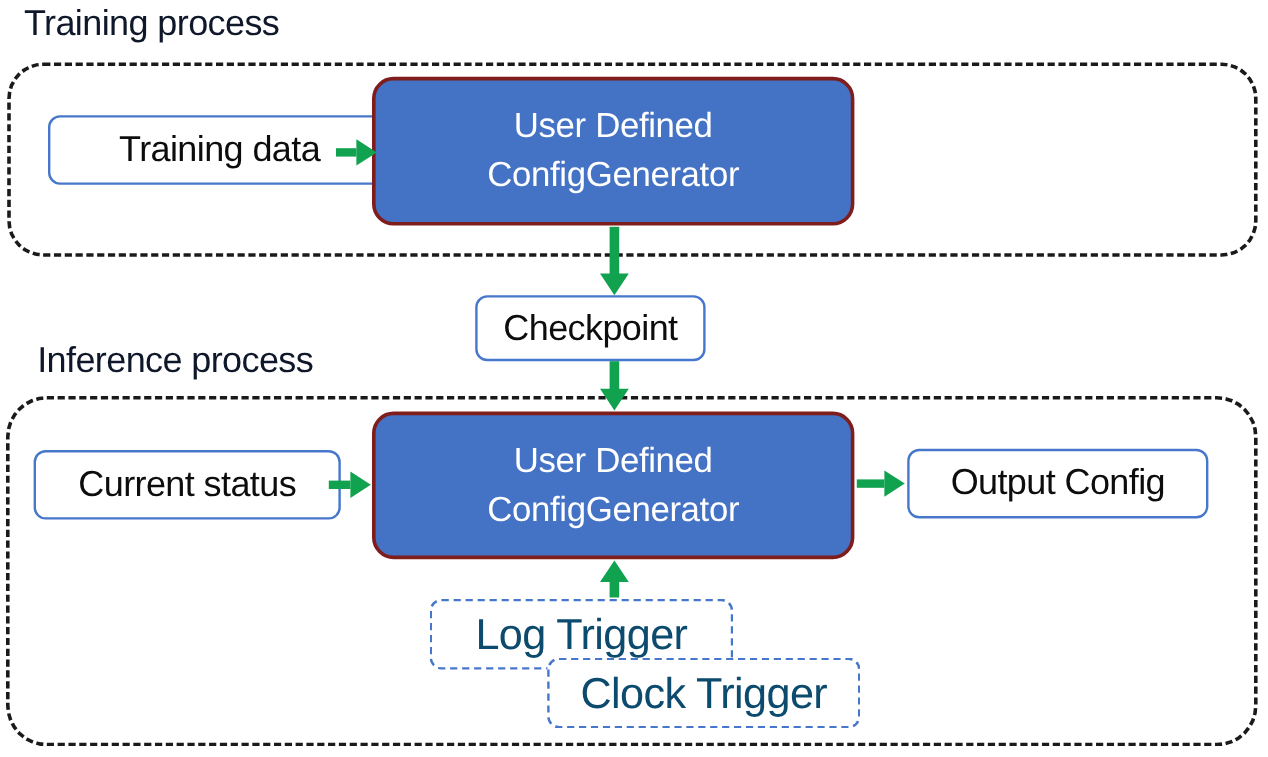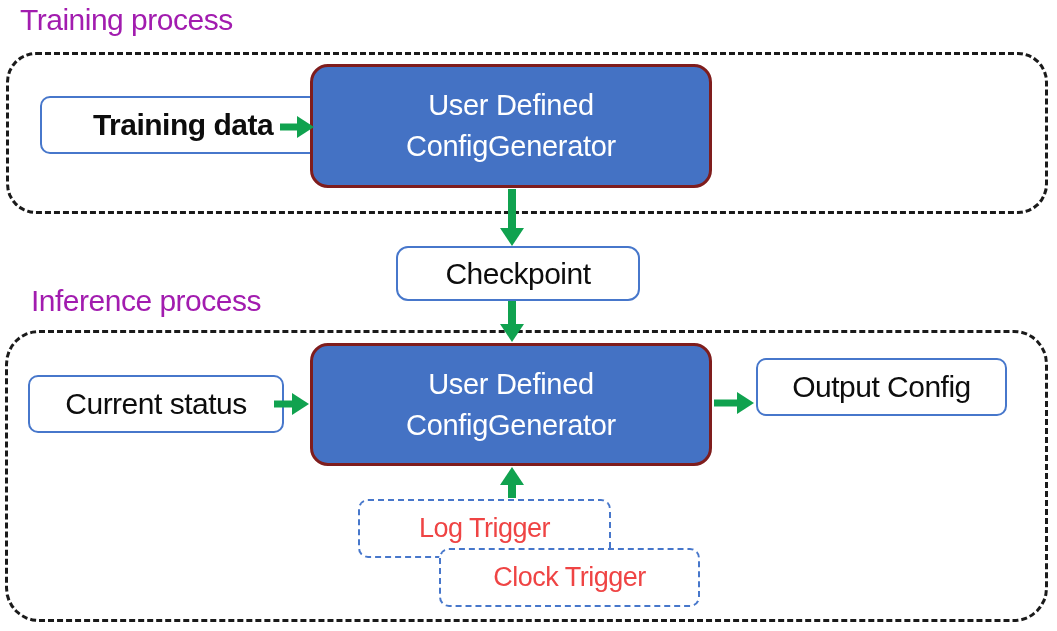--- a/index.html
+++ b/index.html
@@ -12,21 +12,21 @@
     position: relative;
     width: 1057px;
     height: 631px;
     background: #ffffff;
     overflow: hidden;
   }
   .section-title {
     position: absolute;
     font-size: 30px;
     letter-spacing: -0.5px;
-    color: #a21caf;
+    color: #0f172a;
     white-space: nowrap;
     z-index: 2;
   }
   .container {
     position: absolute;
     border: 3px dashed #1a1a1a;
     border-radius: 30px;
     background: transparent;
     z-index: 0;
     box-sizing: border-box;
@@ -57,44 +57,44 @@
     color: #ffffff;
     font-size: 29px;
     line-height: 41px;
     letter-spacing: -0.3px;
     z-index: 1;
   }
   .trigger-box {
     background: #ffffff;
     border: 2px dashed #4777cb;
     border-radius: 10px;
-    color: #ef4444;
-    font-size: 27px;
+    color: #0c4a6e;
+    font-size: 36px;
     letter-spacing: -0.5px;
   }
   .arrows {
     position: absolute;
     left: 0;
     top: 0;
     z-index: 3;
     pointer-events: none;
   }
   
   #training-container  { left: 6px;   top: 52px;  width: 1042px; height: 162px; }
   #training-title      { left: 20px;  top: 3px; }
-  #training-data       { left: 40px;  top: 96px;  width: 286px;  height: 58px; font-weight: bold; }
+  #training-data       { left: 40px;  top: 96px;  width: 286px;  height: 58px; }
   #gen-training        { left: 310px; top: 64px;  width: 402px;  height: 124px; }
-  #checkpoint          { left: 396px; top: 246px; width: 244px;  height: 55px; border-radius: 12px; }
+  #checkpoint          { left: 396px; top: 246px; width: 192px;  height: 55px; }
   #inference-title     { left: 31px;  top: 284px; }
   #inference-container { left: 5px;   top: 330px; width: 1043px; height: 292px; border-radius: 34px; }
   #current-status      { left: 28px;  top: 375px; width: 256px;  height: 58px; }
   #gen-inference       { left: 310px; top: 343px; width: 402px;  height: 123px; }
-  #output-config       { left: 756px; top: 358px; width: 251px;  height: 58px; }
+  #output-config       { left: 756px; top: 374px; width: 251px;  height: 58px; }
   #log-trigger         { left: 358px; top: 499px; width: 253px;  height: 59px; z-index: 1; }
-  #clock-trigger       { left: 439px; top: 548px; width: 261px;  height: 59px; z-index: 2; text-align: right; }
+  #clock-trigger       { left: 456px; top: 548px; width: 261px;  height: 59px; z-index: 2; text-align: right; }
 </style>
 </head>
 <body>
 
 <div class="canvas">
 
   <div class="section-title" id="training-title">Training process</div>
 
   <div class="container" id="training-container"></div>
 

